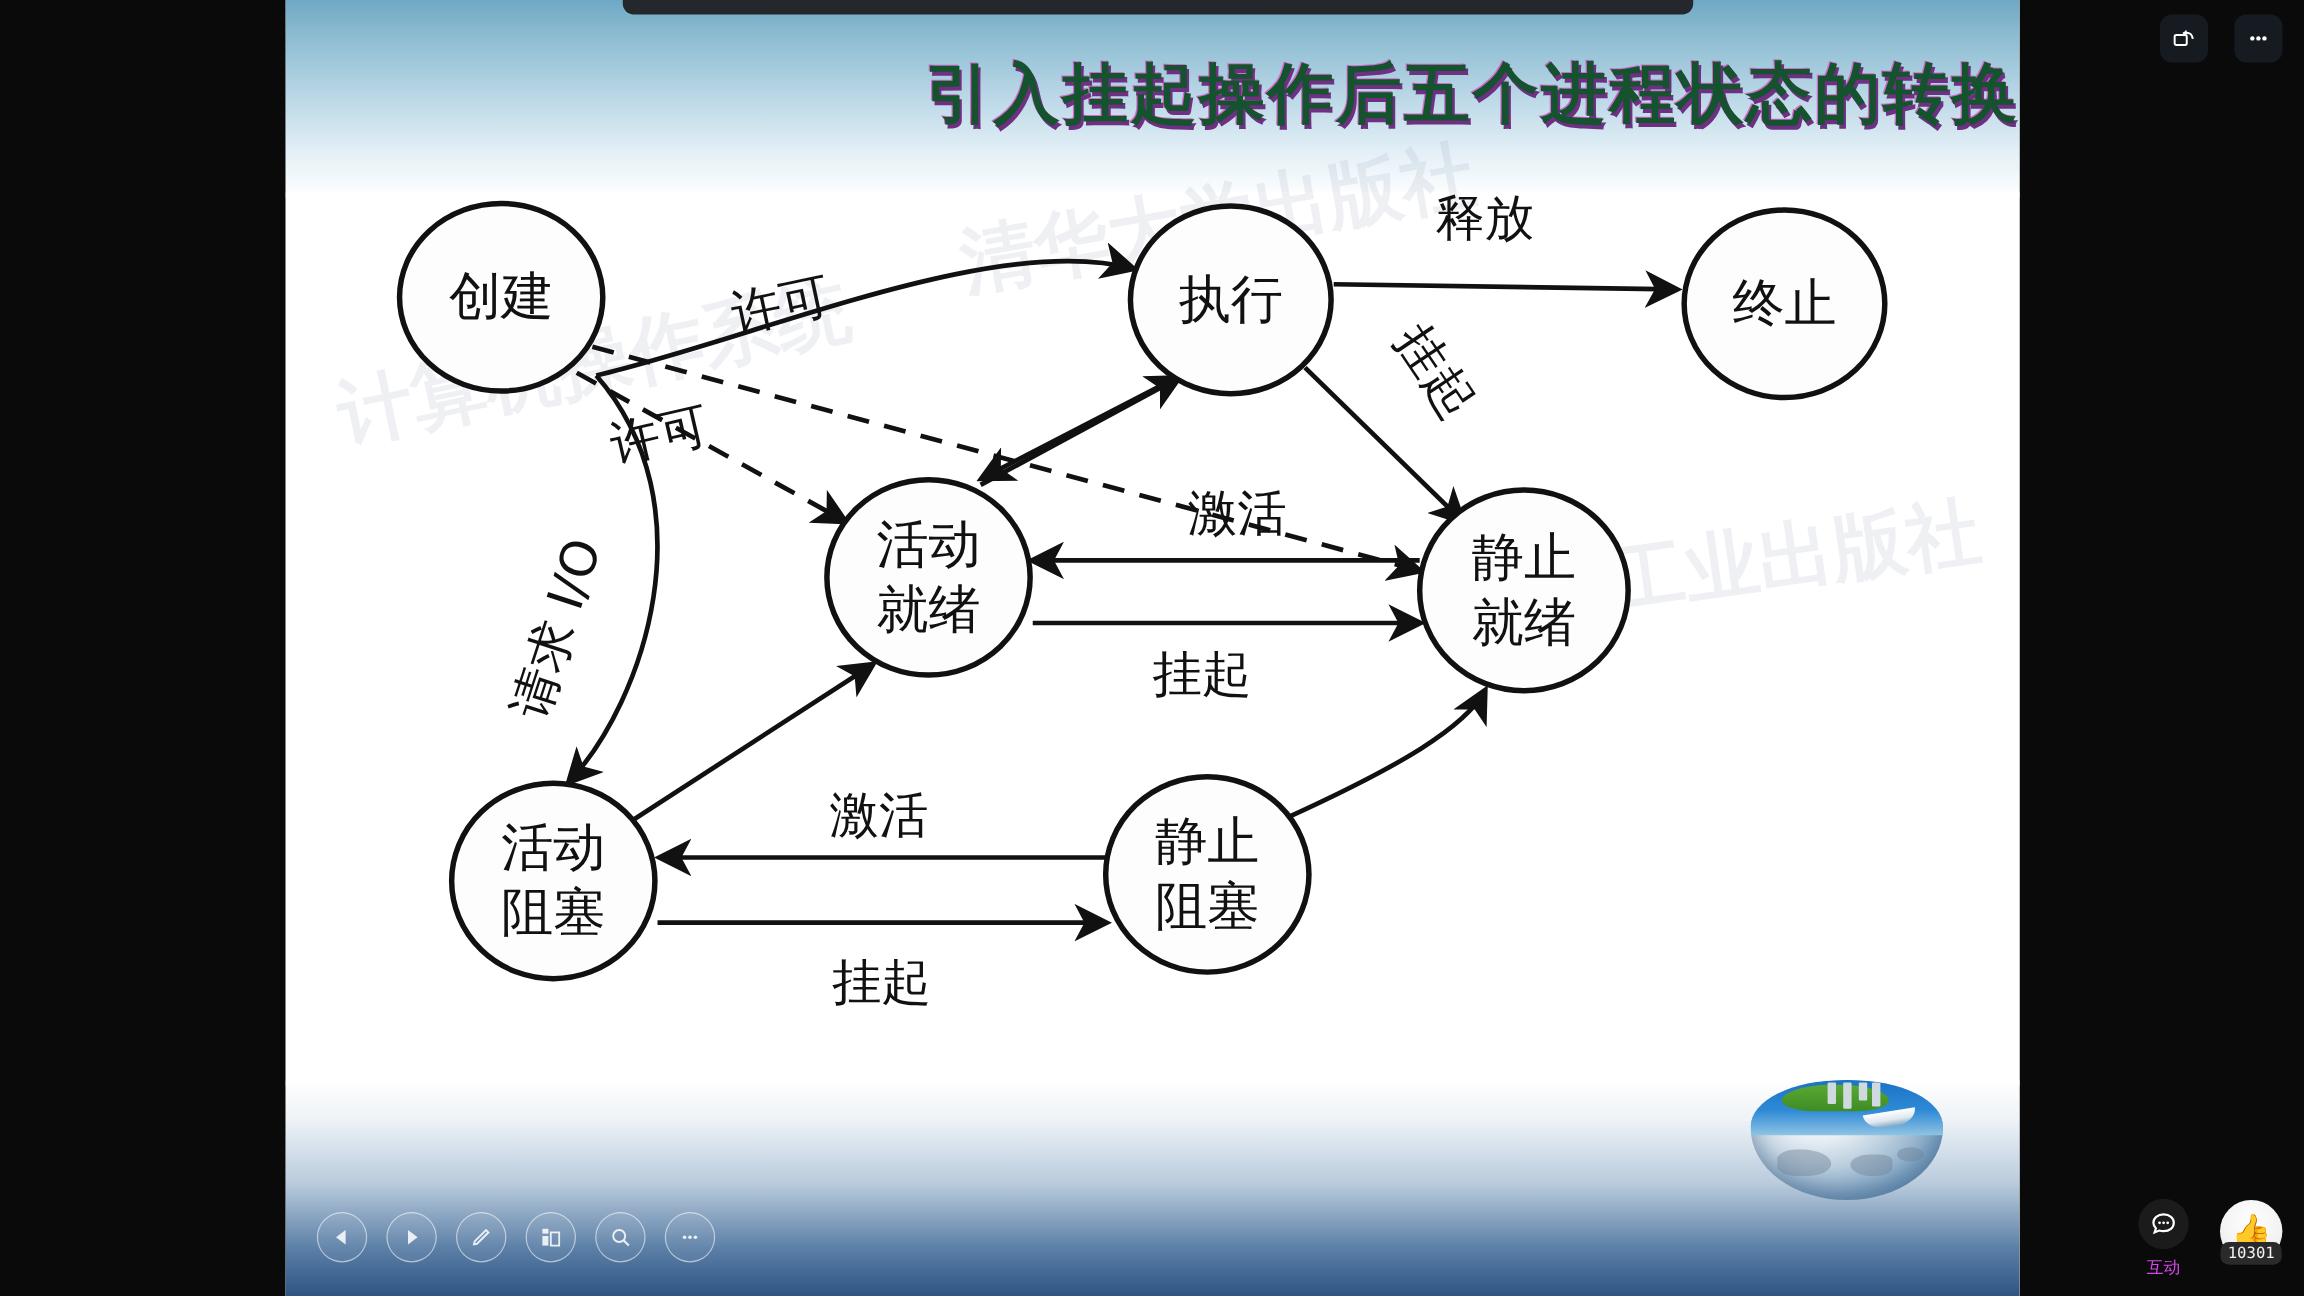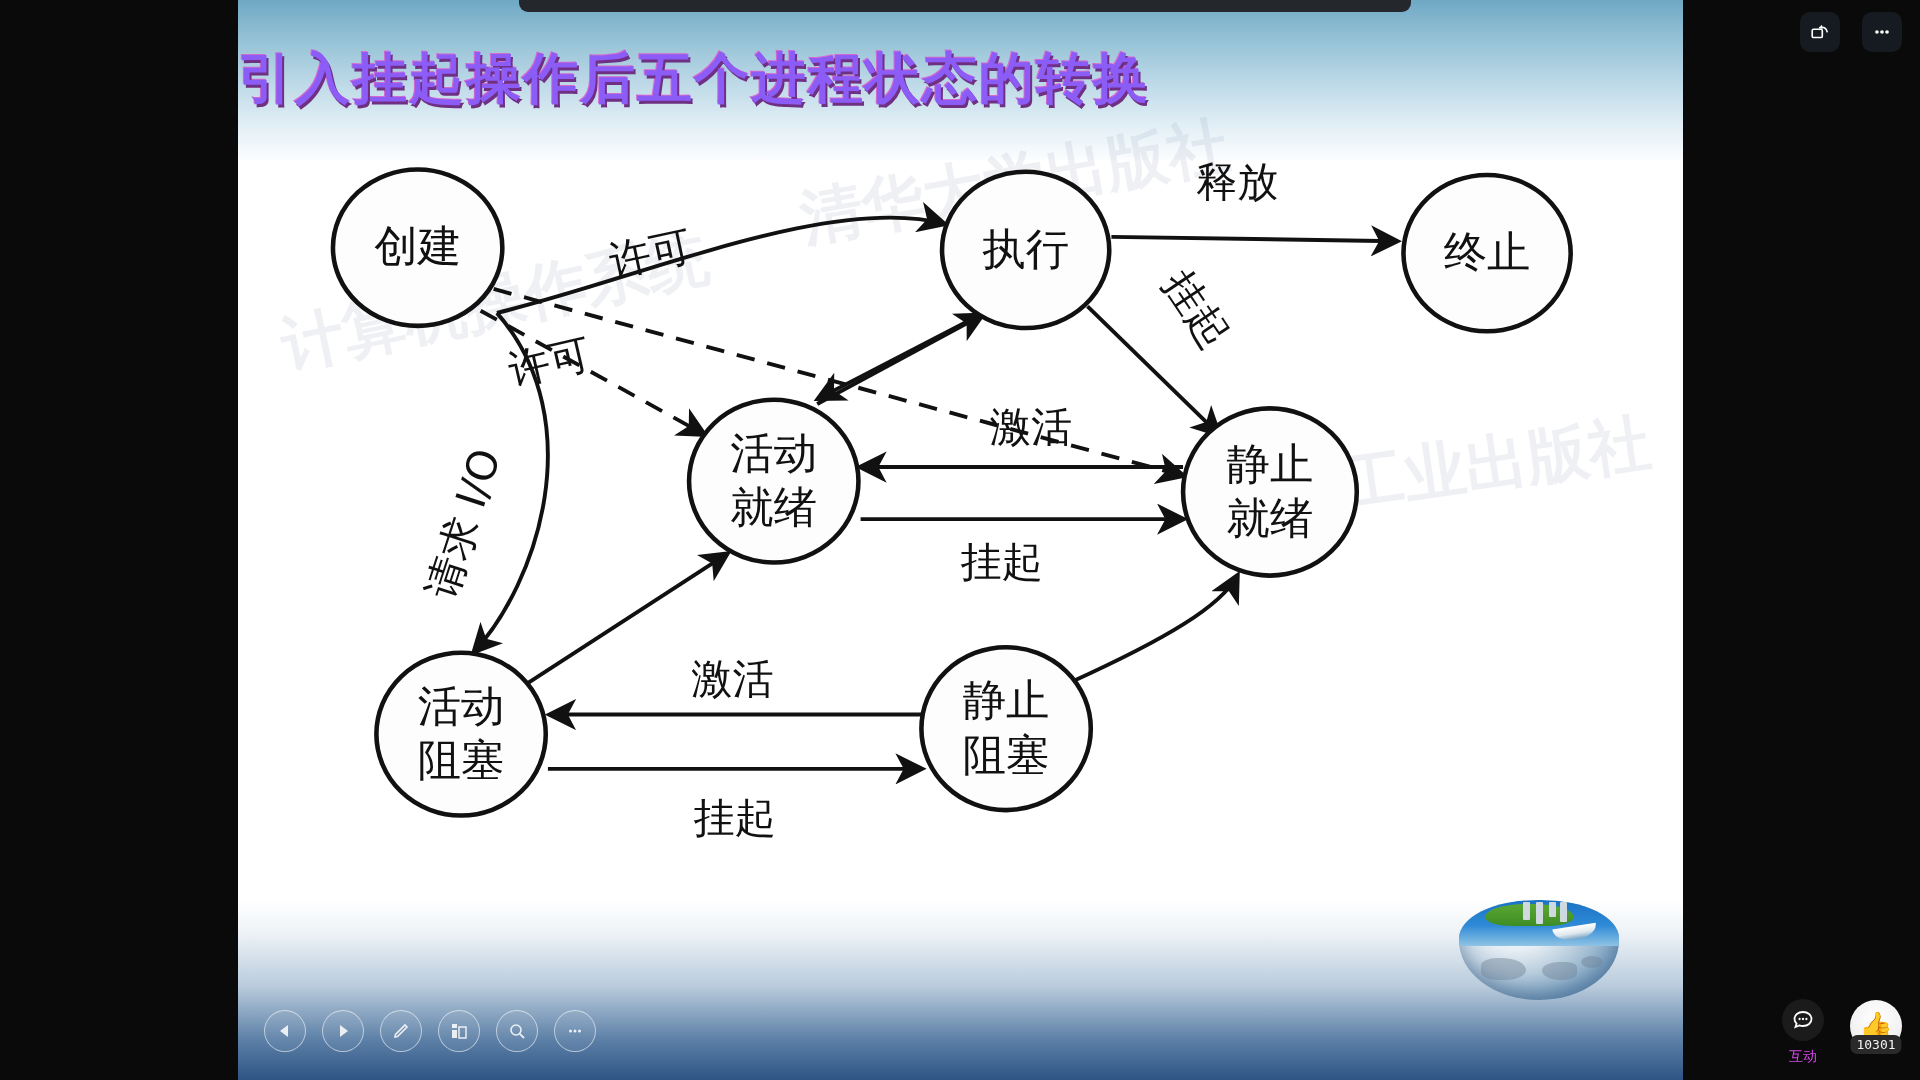--- a/index.html
+++ b/index.html
@@ -14,23 +14,23 @@
                 background:linear-gradient(to bottom,#6fa8c4 0%,#8cbcd2 18%,#b9d7e6 48%,#e2eff6 76%,#ffffff 100%);}
   #slide-bg-bottom{position:absolute;left:0;bottom:0;width:100%;height:180px;
                 background:linear-gradient(to bottom,#ffffff 0%,#eef3f7 18%,#b9cbdc 48%,#5b7fa6 78%,#2e5484 100%);}
   #slide-bg-mid{position:absolute;left:0;top:160px;bottom:175px;width:100%;background:#ffffff;}
 
   
   .watermark{position:absolute;color:rgba(120,140,170,.13);font-size:62px;font-weight:bold;
              font-family:"DejaVu Sans",sans-serif;user-select:none;pointer-events:none;}
 
   
-  #slide-title{position:absolute;left:0;top:42px;width:100%;text-align:left;
+  #slide-title{position:absolute;left:0;top:42px;width:100%;text-align:right;
      font-family:"DejaVu Sans","Liberation Sans",sans-serif;font-weight:bold;font-size:55px;
-     letter-spacing:2px;color:#8b5cf6;
+     letter-spacing:2px;color:#14532d;
      text-shadow:2px 3px 0 #6f2f82, -1px -1px 0 #d46ad0;}
 
   
   #diagram{position:absolute;left:0;top:150px;width:1445px;height:760px;}
   #diagram svg{display:block;width:100%;height:100%;}
   .node-circle{fill:#fdfdfd;stroke:#111;stroke-width:4.2;}
   .edge{fill:none;stroke:#111;stroke-width:3.6;}
   .edge-dashed{fill:none;stroke:#111;stroke-width:3.6;stroke-dasharray:17 12;}
   .nlabel{font-family:"DejaVu Sans","Liberation Sans",sans-serif;font-size:40px;fill:#111;
           text-anchor:middle;dominant-baseline:middle;font-weight:500;}

